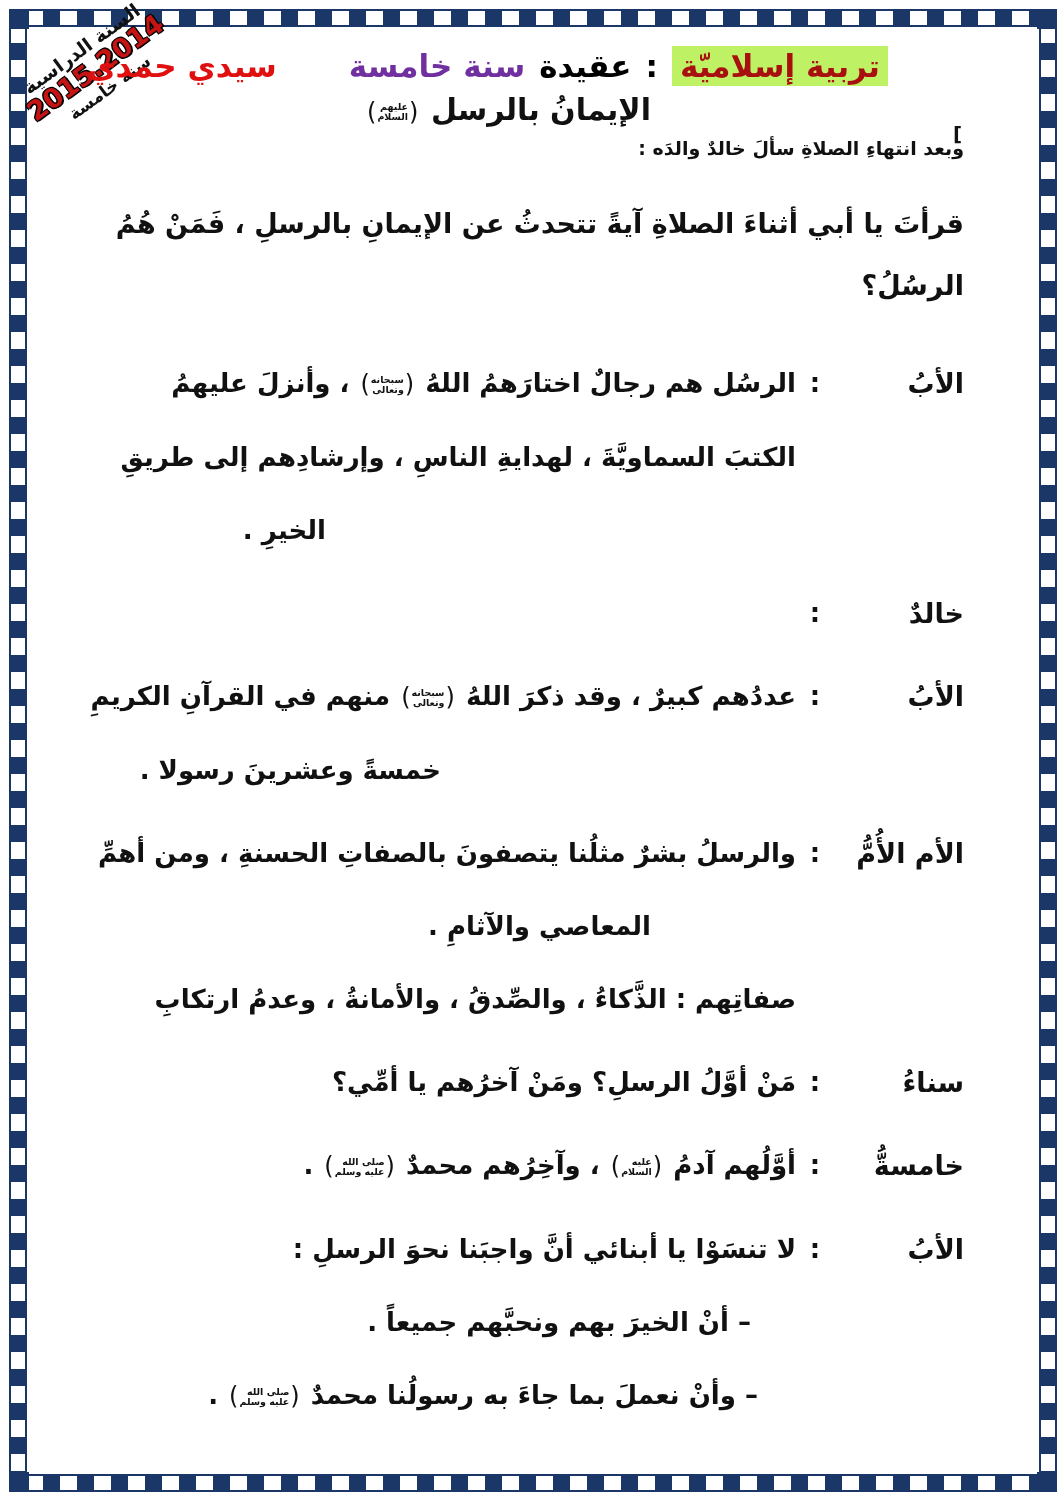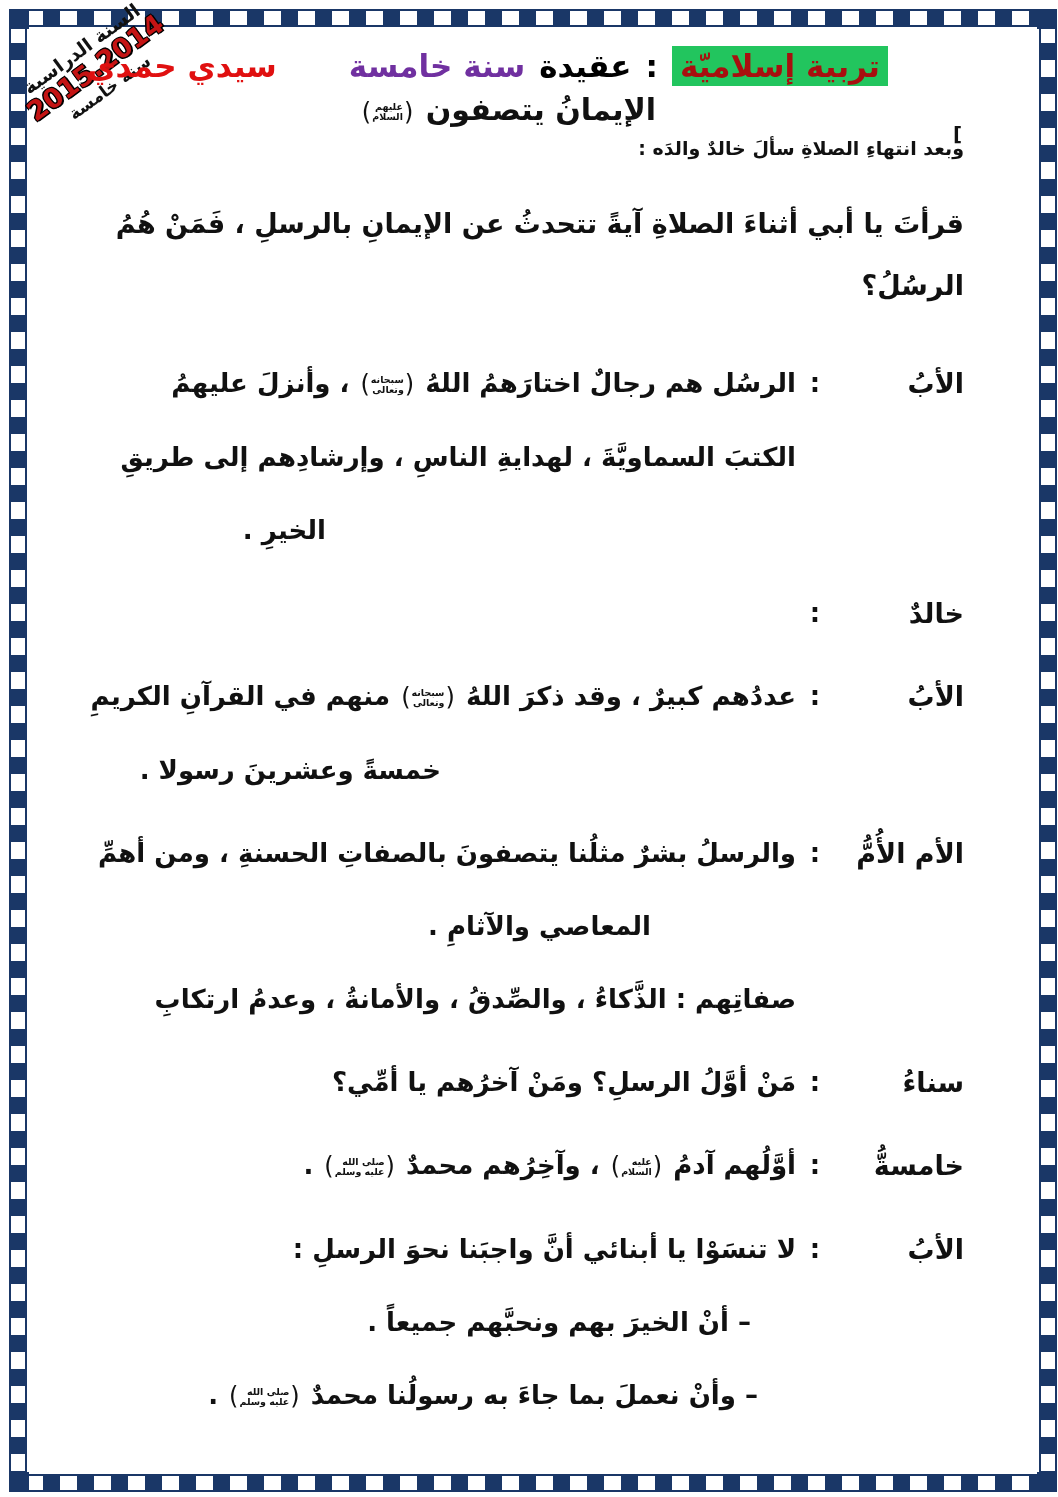--- a/index.html
+++ b/index.html
@@ -29,21 +29,21 @@
   .stamp .s2{font-size:27px;color:#c41414;direction:ltr;
              text-shadow:1.5px 1.5px 0 #000,-1px -1px 0 #000,1px -1px 0 #000,-1px 1px 0 #000;}
   .stamp .s3{font-size:17px;color:#111111;}
 
   
   .content{position:absolute;left:30px;right:34px;top:26px;bottom:24px;
            padding:10px 60px 0 22px;direction:rtl;}
 
   .header-line{display:flex;align-items:center;gap:14px;direction:rtl;
                padding:10px 76px 0 0;font-weight:700;font-size:31px;white-space:nowrap;}
-  .subject-chip{background:#22c55e;color:#a80f0f;padding:2px 8px;font-weight:900;}
+  .subject-chip{background:#bef264;color:#a80f0f;padding:2px 8px;font-weight:900;}
   .hdr-colon{color:#000;font-weight:900;}
   .hdr-topic{color:#000;font-weight:900;}
   .hdr-grade{color:#7030a0;font-weight:900;}
   .hdr-school{color:#e01010;font-weight:900;margin-right:58px;}
 
   .title-line{margin-top:6px;text-align:center;font-size:30px;font-weight:900;
               color:#111;direction:rtl;}
   .intro-line{margin-top:10px;text-align:right;padding-left:0;padding-right:0;
               font-size:19px;font-weight:900;color:#111;direction:rtl;
               padding-left:20px;}
@@ -103,21 +103,21 @@
 
     <div class="header-line">
       <span class="subject-chip">تربية إسلاميّة</span>
       <span class="hdr-colon">:</span>
       <span class="hdr-topic">عقيدة</span>
       <span class="hdr-grade">سنة خامسة</span>
       <span class="hdr-school">سيدي حمدي</span>
     </div>
 
     <div class="title-line">
-      <span>الإيمانُ يتصفون</span>
+      <span>الإيمانُ بالرسل</span>
       <span class="seal">
           <span class="stack">
             <span>عليهم</span>
             <span>السلام</span>
           </span>
         </span>
     </div>
 
     <div class="intro-line">وبعد انتهاءِ الصلاةِ سألَ خالدٌ والدَه :</div>
 

